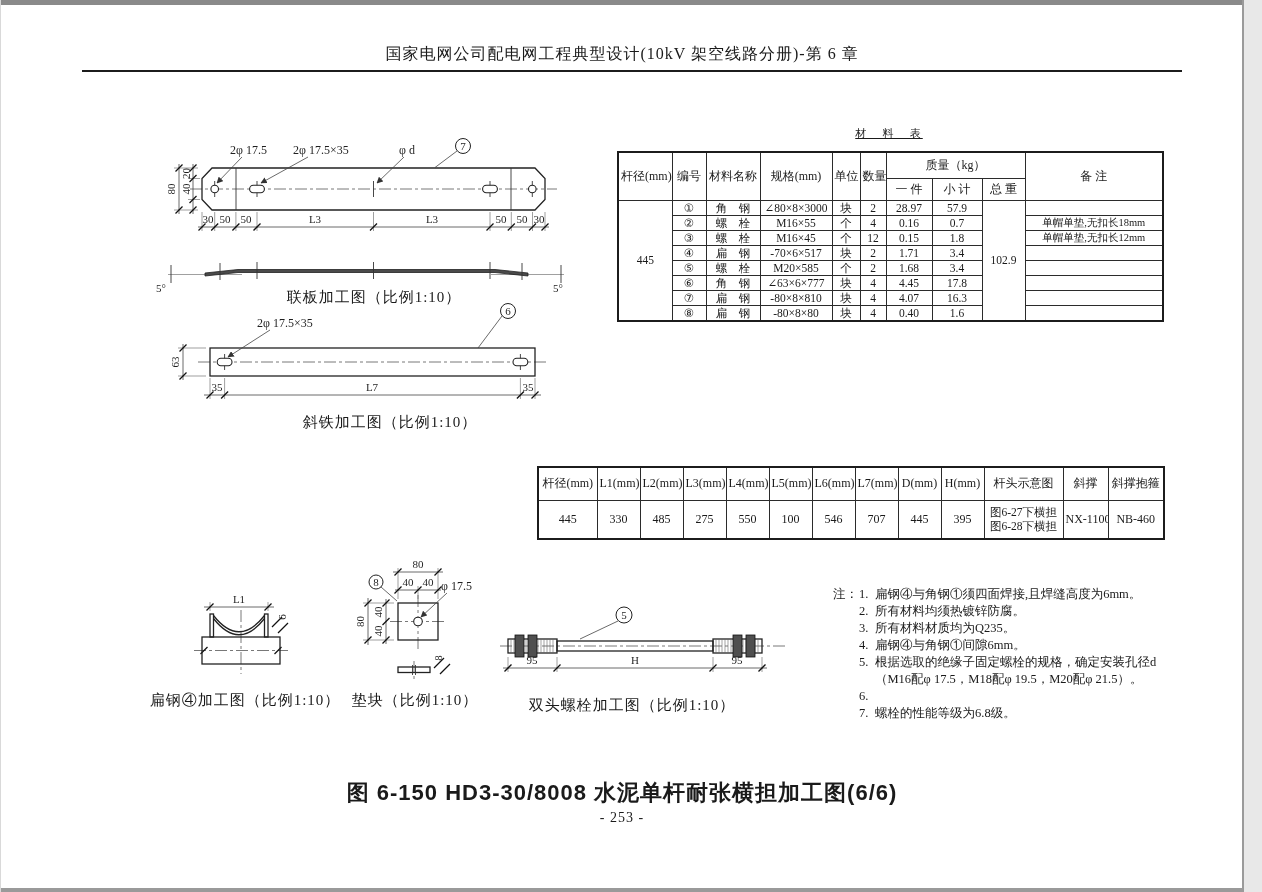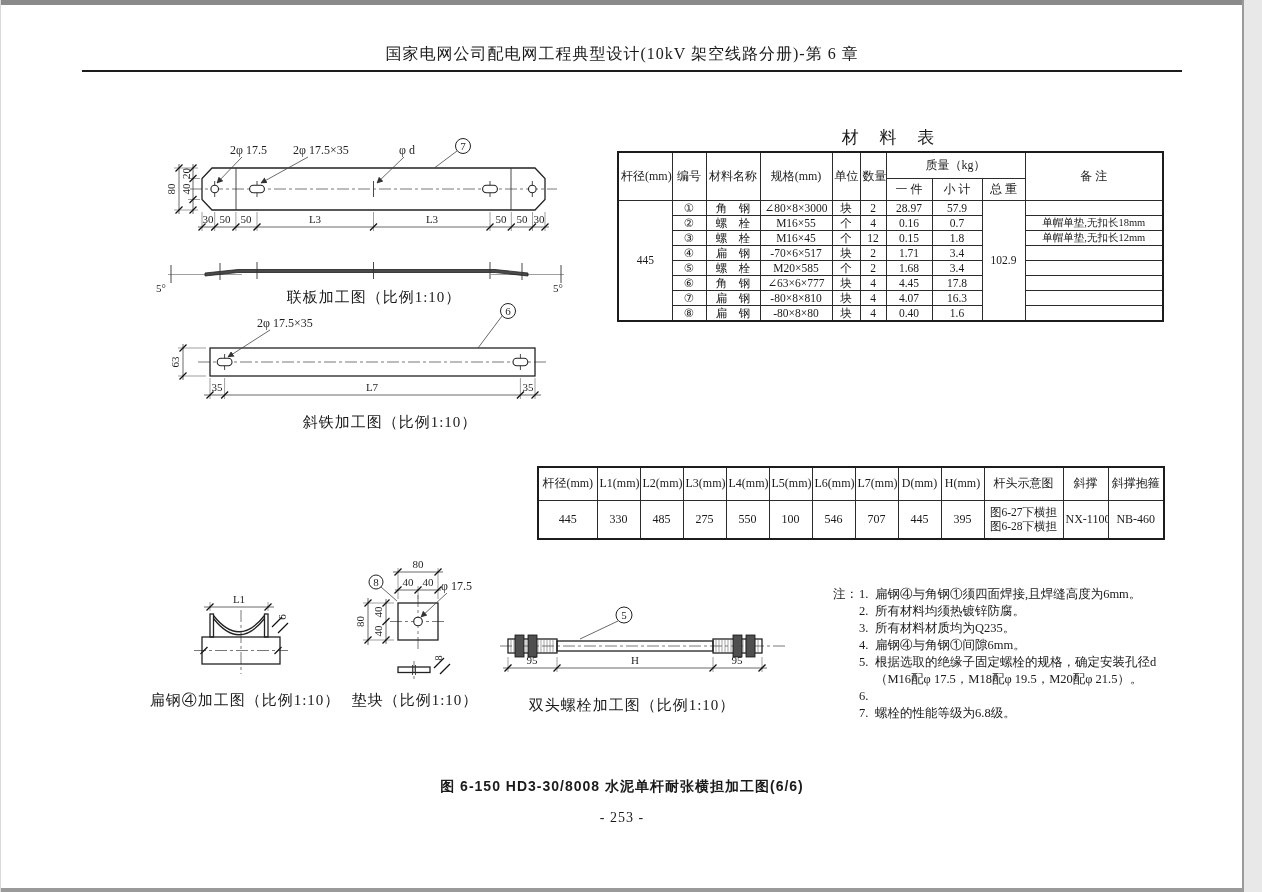--- a/index.html
+++ b/index.html
@@ -7,21 +7,21 @@
         font-family:"Liberation Serif","DejaVu Serif",serif;color:#1a1a1a;}
   .edge-top{position:absolute;top:0;left:0;width:100%;height:5px;background:#8a8a8a;}
   .edge-bottom{position:absolute;bottom:0;left:0;width:100%;height:4px;background:#9a9a9a;}
   .edge-right{position:absolute;top:0;right:0;width:2px;height:100%;background:#9a9a9a;}
   .edge-left{position:absolute;top:0;left:0;width:1px;height:100%;background:#d9d9d9;}
 
   .header-title{position:absolute;top:44px;left:0;width:100%;text-align:center;
                 font-size:16px;letter-spacing:1px;}
   .header-rule{position:absolute;top:70px;left:82px;width:1100px;border-top:2px solid #1c1c1c;}
 
-  .tbl-title{position:absolute;font-size:17px;letter-spacing:2px;white-space:pre;}
+  .tbl-title{position:absolute;font-size:11px;letter-spacing:2px;white-space:pre;text-decoration:underline;}
   table{border-collapse:collapse;table-layout:fixed;background:#fff;}
   table td,table th{border:1px solid #2b2b2b;font-weight:normal;text-align:center;
                     padding:0 2px;overflow:hidden;white-space:nowrap;}
   .mt{position:absolute;left:617px;top:151px;width:545px;font-size:12px;border:2px solid #1c1c1c;}
   .mt thead tr.r1 th{height:25px;}
   .mt thead tr.r2 th{height:21px;}
   .mt tbody tr{height:15px;}
   .mt tbody td{font-size:11.5px;line-height:1.05;}
   .mt td.remark{font-size:10.5px;margin-left:8px;}
   .st{position:absolute;left:537px;top:466px;width:626px;font-size:12px;border:2px solid #1c1c1c;}
@@ -33,21 +33,21 @@
   .caption{position:absolute;transform:translateX(-50%);font-size:15px;letter-spacing:1px;white-space:nowrap;}
 
   .notes{position:absolute;left:833px;top:586px;width:420px;font-size:12.5px;line-height:17px;display:flex;}
   .notes .nlabel{flex:0 0 26px;}
   .note-item{display:flex;}
   .note-item .nnum{flex:0 0 16px;}
   .note-item .ntext{white-space:pre-line;}
 
   .figure-caption{position:absolute;top:778px;left:50%;transform:translateX(-50%);
                   font-family:"Liberation Sans","DejaVu Sans",sans-serif;font-weight:700;
-                  font-size:14px;letter-spacing:1px;white-space:nowrap;}
+                  font-size:22px;letter-spacing:1px;white-space:nowrap;}
   .page-number{position:absolute;top:810px;left:50%;transform:translateX(-50%);font-size:14px;letter-spacing:1px;}
 
   svg text{font-family:"Liberation Serif","DejaVu Serif",serif;font-size:11px;fill:#1f1f1f;}
   svg .lbl{font-size:12px;}
   .outline{fill:none;stroke:#222;stroke-width:1.3;}
   .thin{stroke:#333;stroke-width:0.9;fill:none;}
   .cl{stroke:#555;stroke-width:0.8;stroke-dasharray:12 3 3 3;fill:none;}
   .dim{stroke:#444;stroke-width:0.8;fill:none;}
   .ext{stroke:#777;stroke-width:0.7;fill:none;}
   .tick{stroke:#111;stroke-width:1.3;}

